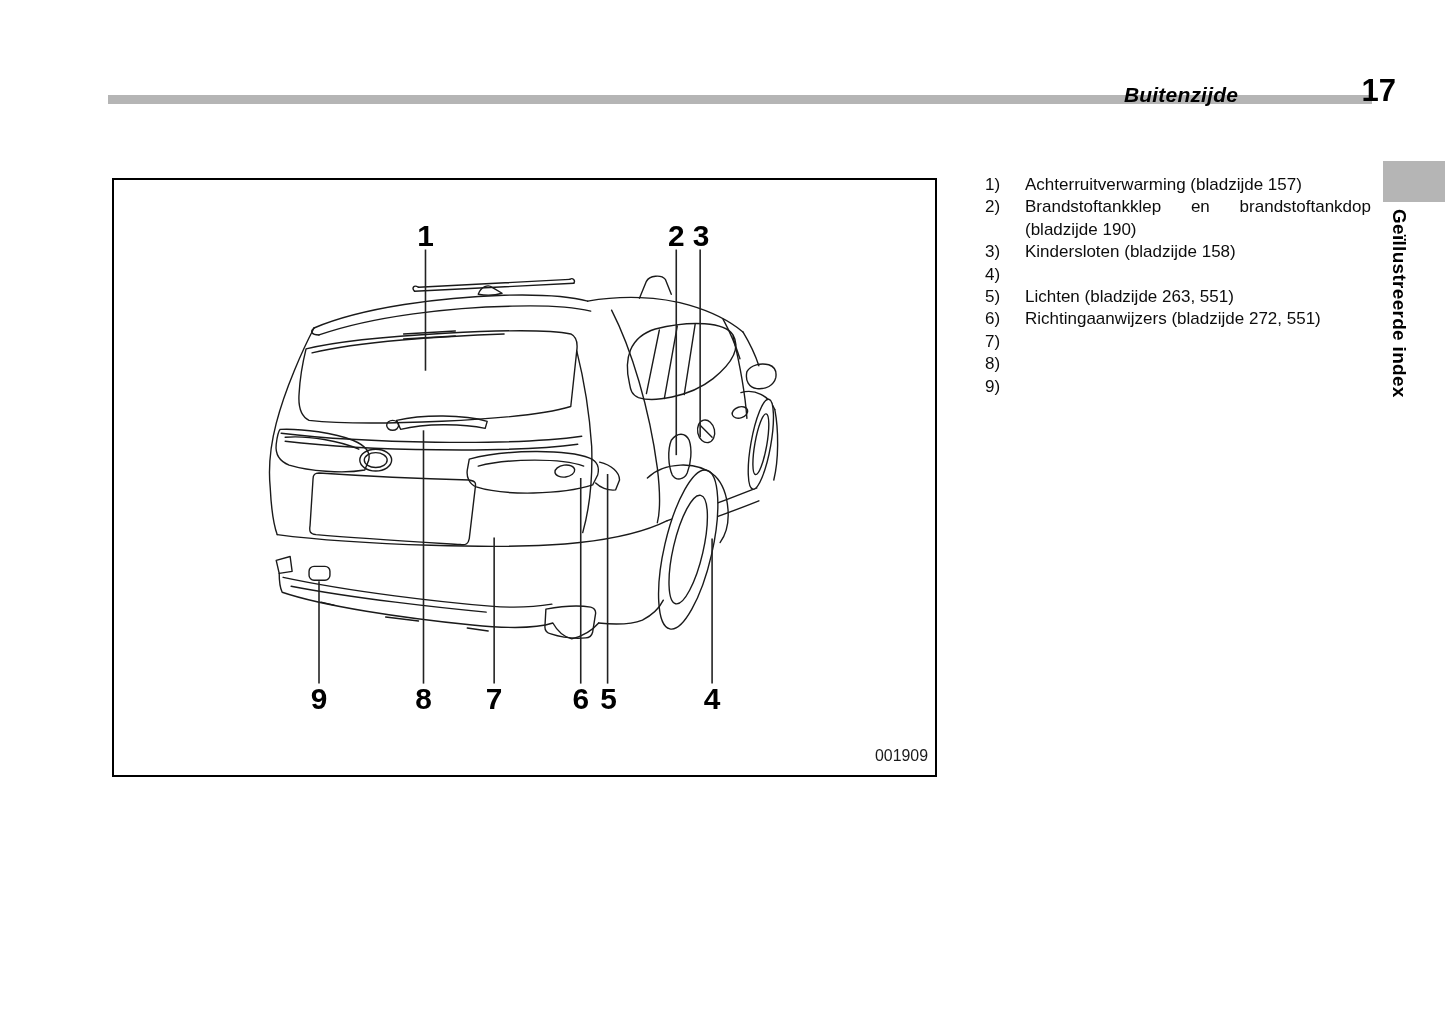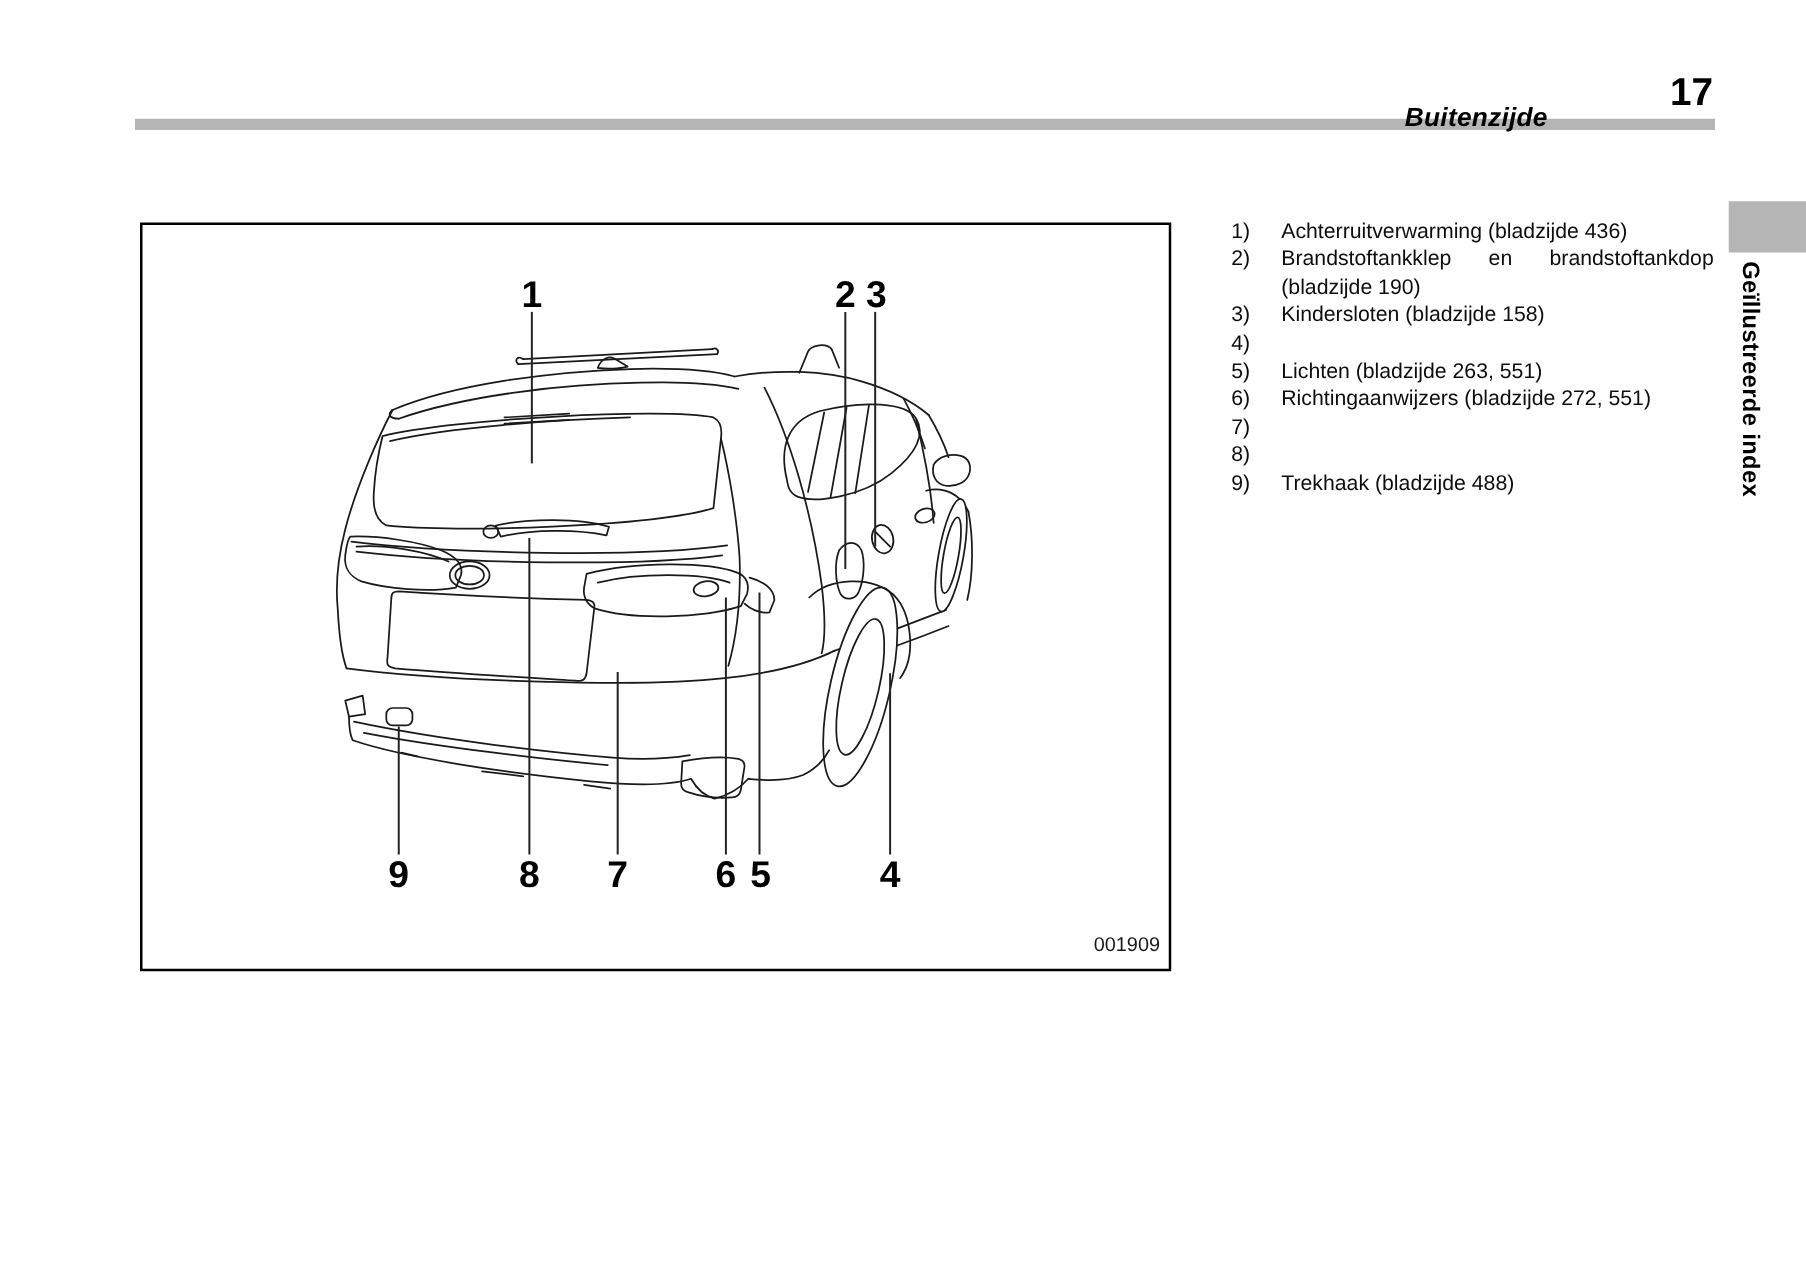--- a/index.html
+++ b/index.html
@@ -18,22 +18,22 @@
   .header-rule{
     position:absolute;left:108px;top:95px;width:1264px;height:9px;
     background:var(--rule-gray);
   }
   .header-title{
     position:absolute;left:1061px;top:84px;width:240px;
     text-align:center;font-style:italic;font-weight:bold;font-size:21px;line-height:21px;
     letter-spacing:0.2px;color:#000;
   }
   .header-page{
-    position:absolute;left:1336px;top:60px;width:60px;
-    font-weight:bold;font-size:31px;line-height:28px;color:#000;
+    position:absolute;left:1336px;top:77px;width:60px;
+    font-weight:bold;font-size:31px;line-height:28px;color:#000;text-align:right;
   }
 
   
   .figure{
     position:absolute;left:112px;top:178px;width:825px;height:599px;
     border:2px solid #000;background:#fff;
   }
   .figure svg{display:block;width:100%;height:100%;}
   .car path,.car ellipse,.car rect,.car line{
     fill:none;stroke:var(--line-art);stroke-width:1.4;
@@ -178,21 +178,21 @@
         <text class="callout-num" x="601" y="533">4</text>
       </g>
 
       <text class="figure-code" x="818" y="585">001909</text>
     </svg>
   </div>
 
   <div class="legend">
     <div class="legend-item">
       <span class="legend-num">1)</span>
-      <span class="legend-text">Achterruitverwarming (bladzijde 436)</span>
+      <span class="legend-text">Achterruitverwarming (bladzijde 157)</span>
     </div>
     <div class="legend-item">
       <span class="legend-num">2)</span>
       <span class="legend-text">Brandstoftankklep en brandstoftankdop (bladzijde 190)</span>
     </div>
     <div class="legend-item">
       <span class="legend-num">3)</span>
       <span class="legend-text">Kindersloten (bladzijde 158)</span>
     </div>
     <div class="legend-item">
@@ -207,20 +207,19 @@
       <span class="legend-text">Richtingaanwijzers (bladzijde 272, 551)</span>
     </div>
     <div class="legend-item">
       <span class="legend-num">7)</span>
     </div>
     <div class="legend-item">
       <span class="legend-num">8)</span>
     </div>
     <div class="legend-item">
       <span class="legend-num">9)</span>
-      <span class="legend-text">Trekhaak (bladzijde 488)</span>
     </div>
   </div>
 
   <div class="side-tab"></div>
   <div class="side-label">Geïllustreerde index</div>
 
 </div>
 
 </body></html>

